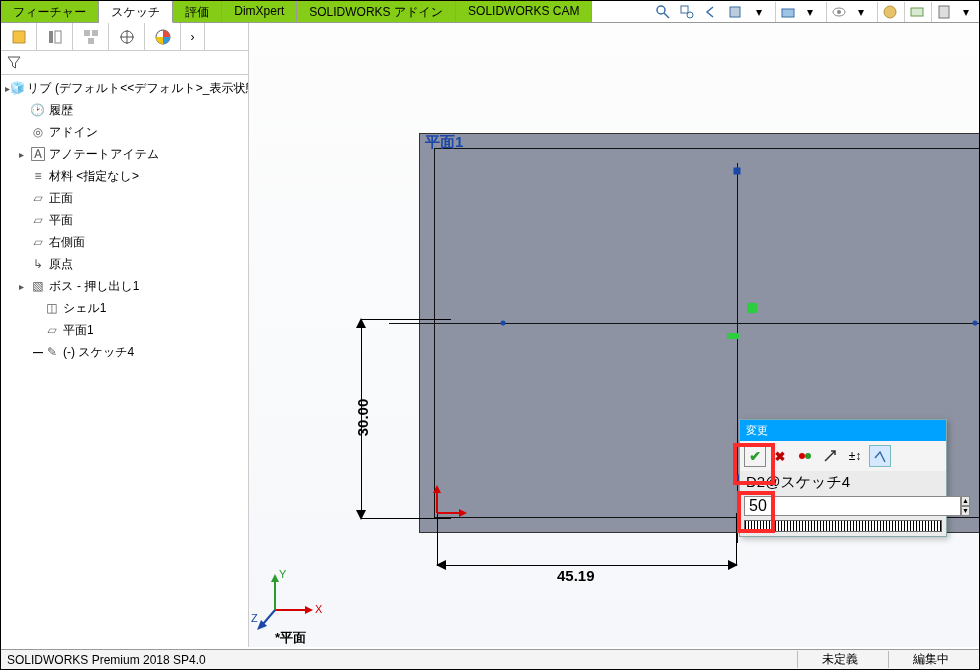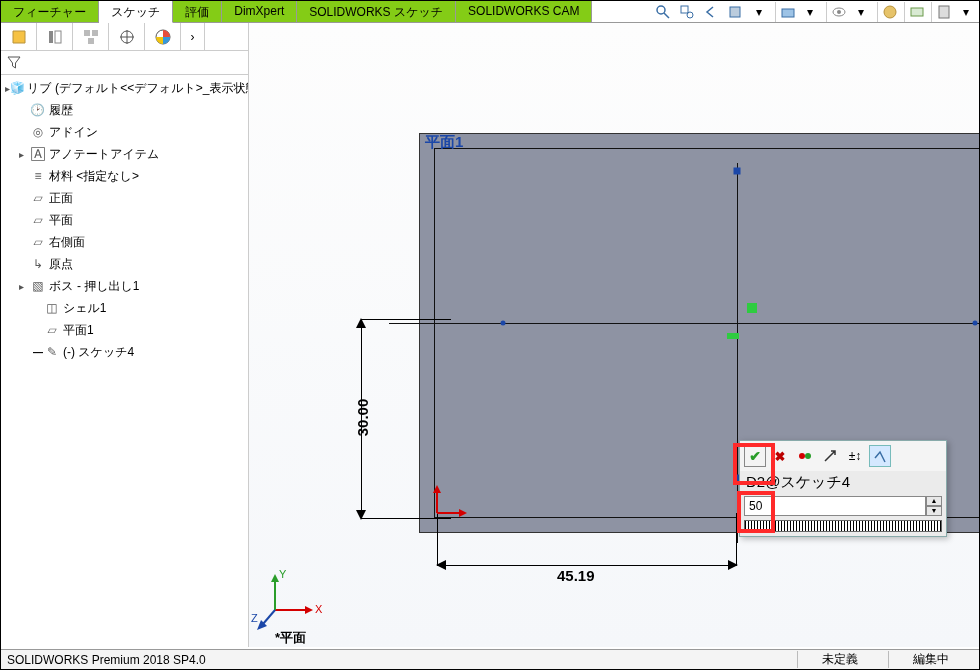--- a/index.html
+++ b/index.html
@@ -67,21 +67,21 @@
 
 
 .dlg { position: absolute; right: 32px; bottom: 110px; width: 208px; background: #ebebeb; border: 1px solid #8aa; box-shadow: 2px 2px 6px rgba(0,0,0,.25); }
 .dlg-title { background: #00a2ff; color: #fff; font-size: 11px; padding: 3px 6px; }
 .dlg-bar { display: flex; align-items: center; gap: 3px; padding: 4px; background: #f4f4f4; }
 .dlg-btn { width: 22px; height: 22px; display: flex; align-items: center; justify-content: center; border: 1px solid transparent; }
 .dlg-btn.pressed { background: #d4e8ff; border: 1px solid #7bb; }
 .dlg-btn.ok { border: 1px solid #888; }
 .dlg-field { padding: 2px 6px; font-size: 15px; }
 .dlg-input-row { display: flex; padding: 2px 4px 4px 4px; }
-.dlg-input { flex: 1; height: 20px; border: 1px solid #888; padding: 0 4px; font-size: 12px; }
+.dlg-input { flex: 1; height: 20px; border: 1px solid #888; padding: 0 4px; font-size: 16px; }
 .spinner { width: 16px; display: flex; flex-direction: column; }
 .spinner div { flex: 1; border: 1px solid #888; background: #e8e8e8; font-size: 7px; text-align: center; line-height: 8px; }
 .slider-bar { height: 12px; margin: 0 4px 4px 4px; background: repeating-linear-gradient(90deg, #000 0 1px, #fff 1px 3px); border: 1px solid #666; }
 .highlight-ok { position: absolute; border: 4px solid #ff2a2a; width: 42px; height: 42px; pointer-events: none; }
 .highlight-inp { position: absolute; border: 4px solid #ff2a2a; width: 38px; height: 42px; pointer-events: none; }
 
 .instruction { position: absolute; right: 6px; bottom: 62px; color: #d40000; font-weight: bold; font-size: 17px; }
 
 
 .triad { position: absolute; left: 12px; bottom: 14px; }
@@ -95,21 +95,21 @@
 .cross { color: #b00; font-weight: bold; font-size: 13px; }
 </style>
 </head>
 <body>
 
 <div class="tabs">
   <div class="tab"><span>フィーチャー</span></div>
   <div class="tab active"><span>スケッチ</span></div>
   <div class="tab"><span>評価</span></div>
   <div class="tab"><span>DimXpert</span></div>
-  <div class="tab"><span>SOLIDWORKS スケッチ</span></div>
+  <div class="tab"><span>SOLIDWORKS アドイン</span></div>
   <div class="tab"><span>SOLIDWORKS CAM</span></div>
 </div>
 
 <div class="view-toolbar">
   <div class="view-btn">
       <svg width="16" height="16">
         <circle cx="6" cy="6" r="4" fill="none" stroke="#3a6ea5" stroke-width="1.5"></circle>
         <line x1="9" y1="9" x2="14" y2="14" stroke="#3a6ea5" stroke-width="1.5"></line>
       </svg>
     </div>
@@ -309,20 +309,21 @@
       <div class="origin-mark">
         <svg width="30" height="30">
             <line x1="0" y1="24" x2="22" y2="24" stroke="#d40000" stroke-width="2"></line>
             <polygon points="22,20 30,24 22,28" fill="#d40000"></polygon>
             <line x1="0" y1="24" x2="0" y2="4" stroke="#d40000" stroke-width="2"></line>
             <polygon points="-4,4 0,-4 4,4" fill="#d40000"></polygon>
           </svg>
       </div>
 
       <div class="dlg">
+        <div class="dlg-title">変更</div>
         <div class="dlg-bar">
           <div class="dlg-btn ok">
               <span class="check">✔</span>
             </div>
           <div class="dlg-btn">
               <span class="cross">✖</span>
             </div>
           <div class="dlg-btn">
               <svg width="14" height="14">
                 <circle cx="4" cy="7" r="3" fill="#d40000"></circle>

